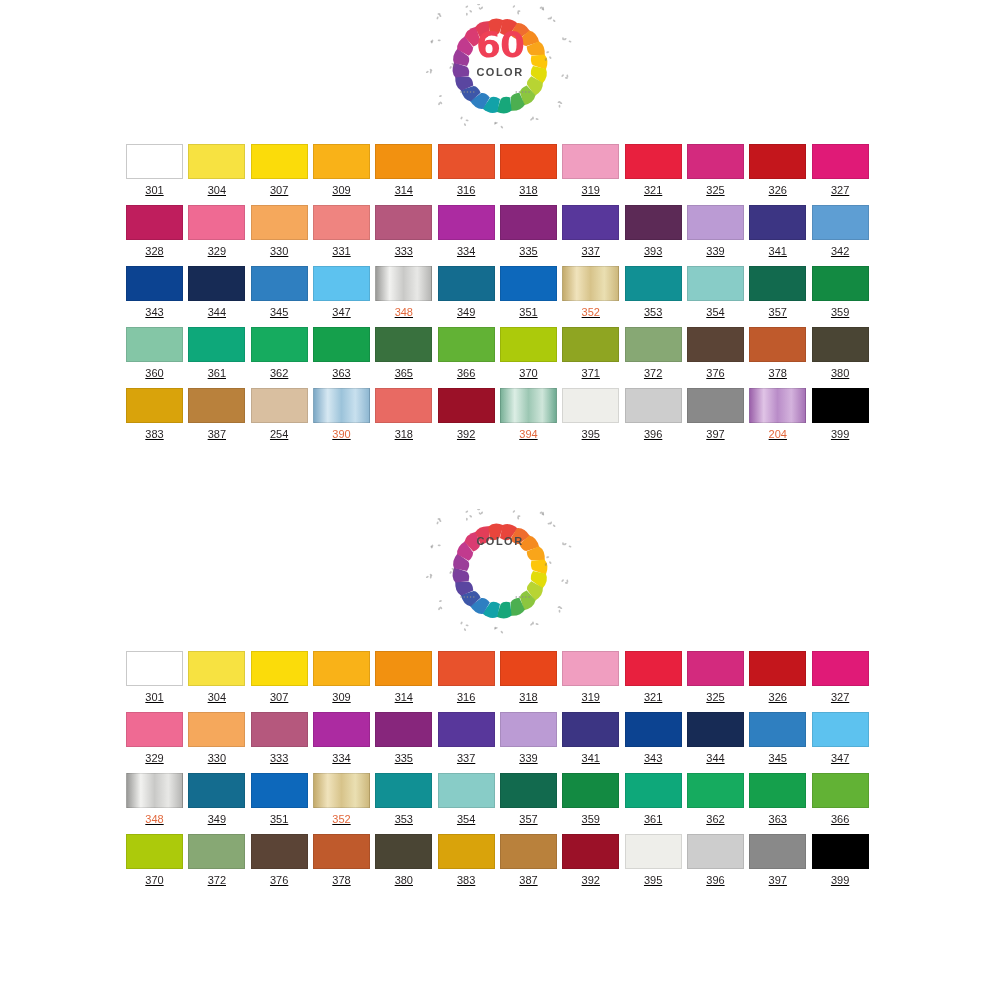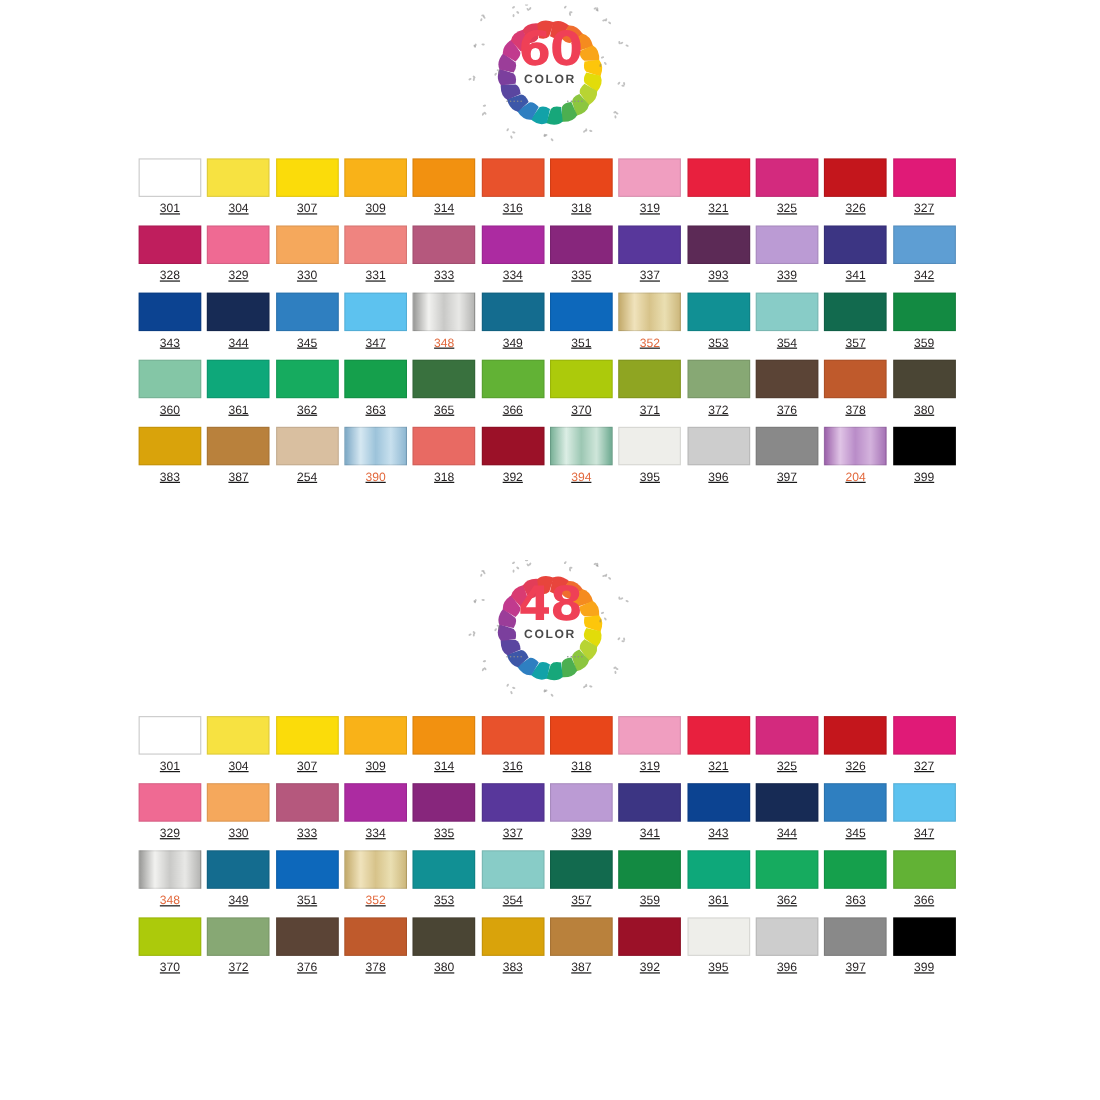--- a/index.html
+++ b/index.html
@@ -41,21 +41,21 @@
   .logo-text {
     position: absolute;
     left: 0; right: 0;
     top: 23px;
     text-align: center;
     pointer-events: none;
   }
   .logo-number {
     display: block;
     font-family: "DejaVu Sans", sans-serif;
-    font-size: 43px;
+    font-size: 36px;
     font-weight: bold;
     color: #ef4056;
     line-height: 36px;
     letter-spacing: -1px;
   }
   .logo-word {
     display: block;
     margin-top: 3px;
     font-family: "Liberation Sans", sans-serif;
     font-size: 11px;
@@ -615,21 +615,20 @@
                 <ellipse cx="32.2" cy="60" rx="1.5" ry="0.9" transform="rotate(125 28 60)" fill="rgba(120,120,120,0.45)"></ellipse>
               </g>
               <g>
                 <ellipse cx="126.1" cy="52" rx="1.5" ry="0.9" transform="rotate(52 124 52)" fill="rgba(120,120,120,0.45)"></ellipse>
                 <ellipse cx="128.2" cy="54" rx="1.5" ry="0.9" transform="rotate(107 124 52)" fill="rgba(120,120,120,0.45)"></ellipse>
                 <ellipse cx="124" cy="56" rx="1.5" ry="0.9" transform="rotate(162 124 52)" fill="rgba(120,120,120,0.45)"></ellipse>
               </g>
             </g>
         </svg>
         <div class="logo-text">
-          <span class="logo-number">48</span>
           <span class="logo-word">COLOR</span>
         </div>
       </div>
     </div>
 
     <div class="grid grid-48">
         <div class="swatch-row">
           <div class="swatch-cell">
             <div class="swatch-chip white-chip" style="background: rgb(255, 255, 255);"></div>
             <div class="swatch-label">301</div>

